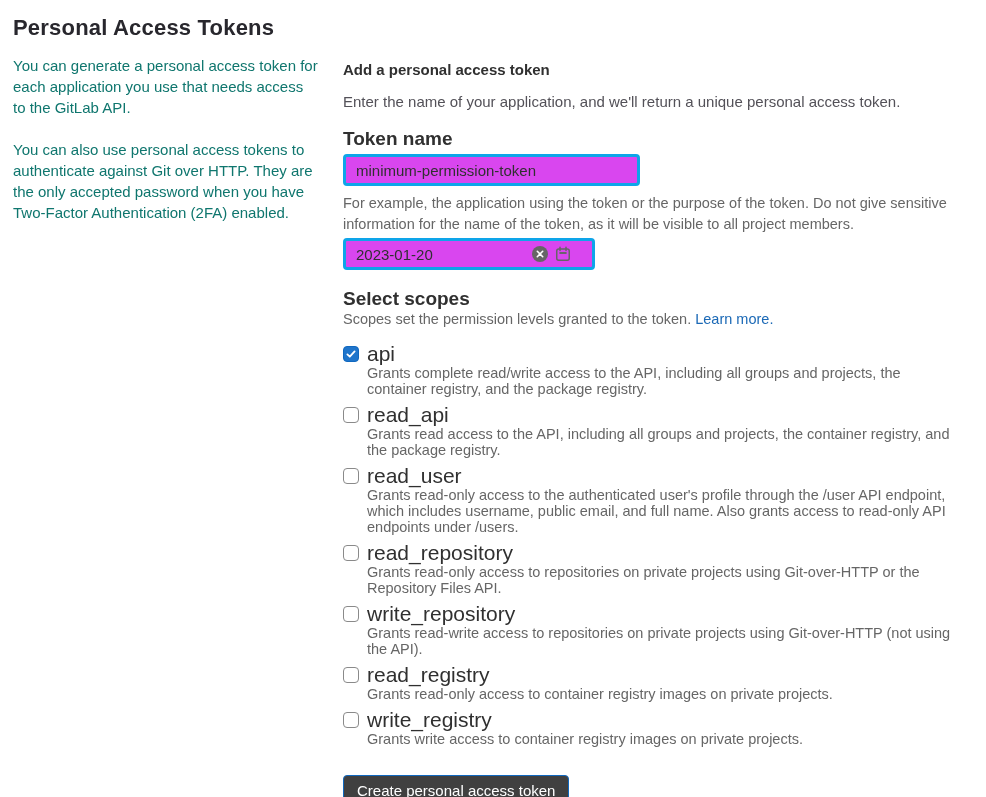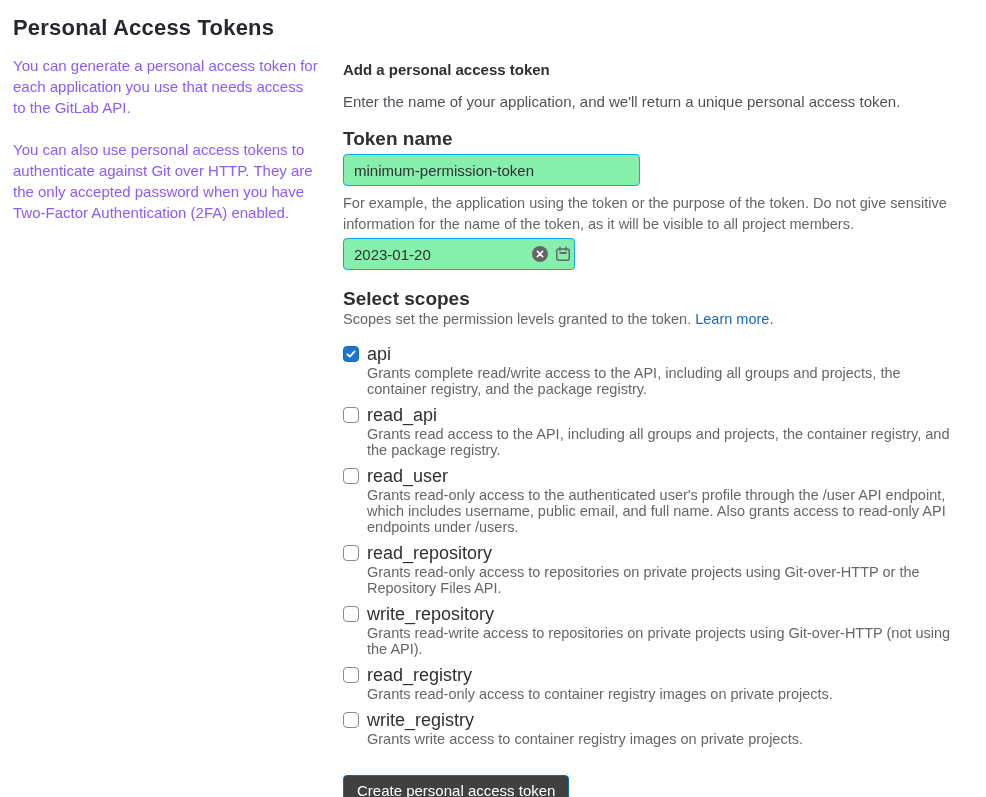--- a/index.html
+++ b/index.html
@@ -13,64 +13,64 @@
   }
   .page { display: flex; padding-top: 14px; }
 
   
   .left-col { width: 330px; flex: none; padding: 0 12px 0 13px; }
   .page-title {
     font-size: 22px; font-weight: 700; color: #28272d;
     margin: 0 0 13px; line-height: 28px; letter-spacing: .2px;
   }
   .left-col p {
-    font-size: 15px; line-height: 21px; color: #8b5cf6;
+    font-size: 15px; line-height: 21px; color: #0f766e;
     margin: 0 0 21px;
   }
 
   
   .right-col { width: 643px; padding-left: 13px; margin-top: 44px; }
   .form-heading { font-size: 15px; font-weight: 700; margin: 2px 0 0; line-height: 20px; color: #303030; }
   .form-sub { font-size: 15px; color: #535158; line-height: 21px; margin: 11px 0 0; }
 
   .field-label { display: block; font-size: 19px; font-weight: 700; line-height: 20px; color: #303030; }
   .label-token { margin-top: 17px; }
   .label-exp   { margin-top: 14px; }
   .label-scopes{ margin-top: 19px; }
 
   .text-input {
-    height: 32px; border: 1px solid #0ea5e9; border-radius: 4px;
+    height: 32px; border: 3px solid #0ea5e9; border-radius: 4px;
     padding: 0 10px; font-size: 15px; color: #303030;
-    font-family: inherit; background: #86efac; outline: none; display: block;
+    font-family: inherit; background: #d946ef; outline: none; display: block;
   }
   .token-input { width: 297px; margin-top: 5px; }
 
   .help { font-size: 14.5px; line-height: 21px; color: #666666; margin: 7px 0 0; max-width: 620px; }
 
   .date-wrap { position: relative; width: 238px; margin-top: 3px; }
-  .date-input { width: 232px; padding-right: 62px; }
+  .date-input { width: 252px; padding-right: 62px; }
   .input-icon { position: absolute; top: 8px; width: 16px; height: 16px; cursor: pointer; line-height: 0; }
   .icon-clear { right: 33px; }
   .icon-cal   { right: 10px; }
 
   .scopes-help { margin: 0; font-size: 14.5px; line-height: 21px; color: #666666; }
   .scopes-help a { color: #1b69b6; text-decoration: none; cursor: pointer; }
 
   .scopes { margin-top: 14px; }
   .scope { display: flex; align-items: flex-start; margin-bottom: 8px; }
   .checkbox {
     width: 16px; height: 16px; flex: none; margin-top: 2px;
     border: 1px solid #8a8a8a; border-radius: 4px; background: #fff;
     cursor: pointer; display: inline-flex; align-items: center; justify-content: center;
   }
   .checkbox svg { display: none; }
   .checkbox.checked { background: #1f75cb; border-color: #1068bf; }
   .checkbox.checked svg { display: block; }
   .scope-text { margin-left: 8px; }
-  .scope-name { font-size: 18px; line-height: 20px; color: #303030; cursor: pointer; }
+  .scope-name { font-size: 21px; line-height: 20px; color: #303030; cursor: pointer; }
   .scope-desc { font-size: 14.5px; line-height: 16px; color: #666666; margin-top: 1px; max-width: 596px; }
 
   .primary-btn {
     margin-top: 20px; height: 31px; padding: 0 13px;
     background: #404040; border: 1px solid #1068bf; border-radius: 4px;
     color: #ffffff; font-size: 15px; font-family: inherit; cursor: pointer;
   }
 </style>
 </head>
 <body>

